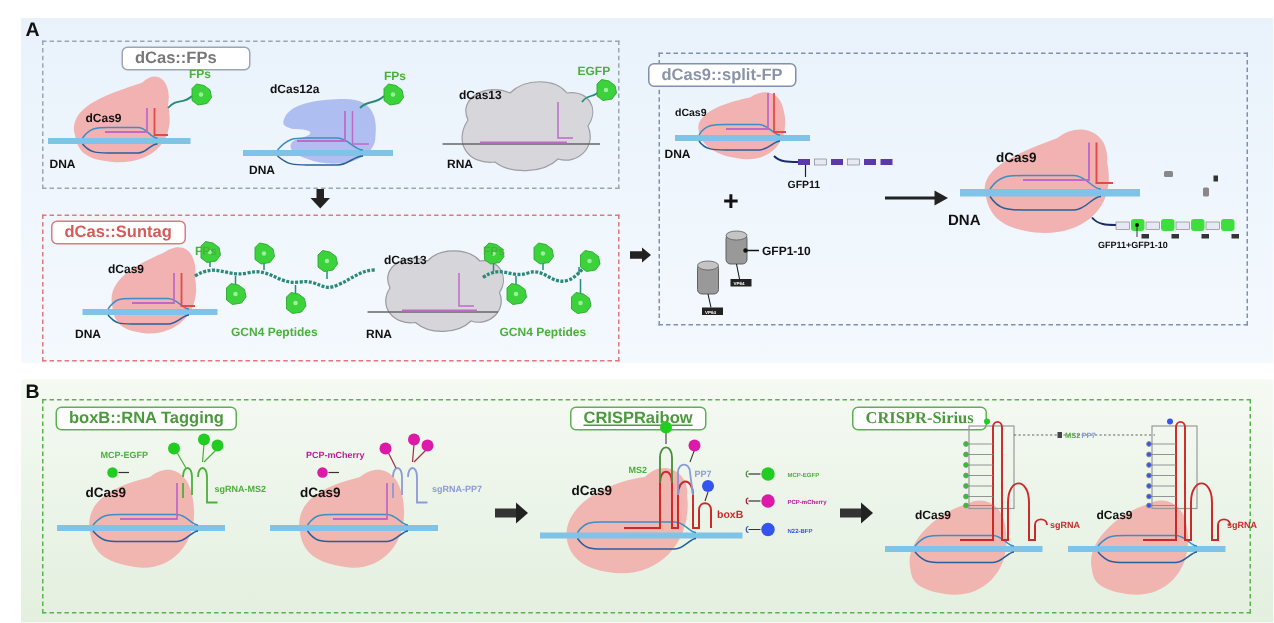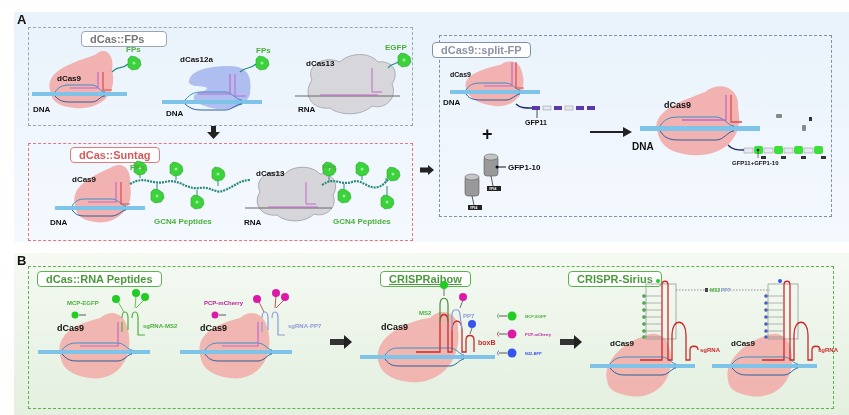--- a/index.html
+++ b/index.html
@@ -20,25 +20,25 @@
 
 <div class="plabel" style="left:17px;top:12px;">A</div>
 <div class="plabel" style="left:17px;top:253px;">B</div>
 
 <div class="box" style="left:28px;top:27px;width:385px;height:99px;border-color:#9aa6b3;"></div>
 <div class="box" style="left:28px;top:143px;width:385px;height:98px;border-color:#e07a7a;"></div>
 <div class="box" style="left:439px;top:35px;width:393px;height:182px;border-color:#8090b0;"></div>
 <div class="box" style="left:28px;top:266px;width:806px;height:143px;border-color:#5cb24f;"></div>
 
 <div class="tag" style="left:36px;top:31px;width:68px;border-color:#9aa6b3;color:#777;margin-left:45px;">dCas::FPs</div>
-<div class="tag" style="left:34px;top:147px;border-color:#e07a7a;color:#d65a5a;margin-left:36px;">dCas::Suntag</div>
+<div class="tag" style="left:34px;top:147px;border-color:#e07a7a;color:#d65a5a;">dCas::Suntag</div>
 <div class="tag" style="left:432px;top:42px;border-color:#8090b0;color:#8a93a8;">dCas9::split-FP</div>
-<div class="tag" style="left:37px;top:271px;border-color:#5cb24f;color:#4a9a3c;">dCas::RNA Peptides</div>
+<div class="tag" style="left:37px;top:271px;border-color:#5cb24f;color:#4a9a3c;">boxB::RNA Tagging</div>
 <div class="tag" style="left:380px;top:271px;border-color:#5cb24f;color:#4a9a3c;text-decoration:underline;">CRISPRaibow</div>
-<div class="tag" style="left:568px;top:271px;border-color:#5cb24f;color:#4a9a3c;">CRISPR-Sirius</div>
+<div class="tag" style="left:568px;top:271px;border-color:#5cb24f;color:#4a9a3c;font-family:Liberation Serif, serif;">CRISPR-Sirius</div>
 
 <svg width="849" height="415" viewBox="0 0 849 415">
   <defs>
     <g id="dnaH">
       <rect x="0" y="-2" width="40" height="4" fill="#7fc3e8"></rect>
       <line x1="0" y1="-2" x2="40" y2="-2" stroke="#3a8fc4" stroke-width="0.8"></line>
       <line x1="0" y1="2" x2="40" y2="2" stroke="#3a8fc4" stroke-width="0.8"></line>
     </g>
     <g id="fp">
       <path d="M-6,-4 L-3,-7 L2,-6 L6,-3 L7,2 L4,6 L-2,7 L-6,4 Z" fill="#3bd23b" stroke="#2ca82c" stroke-width="0.6"></path>

